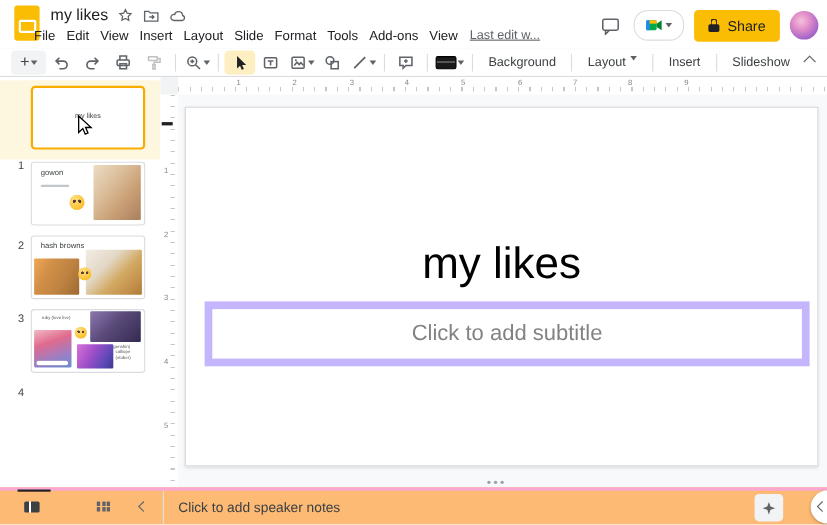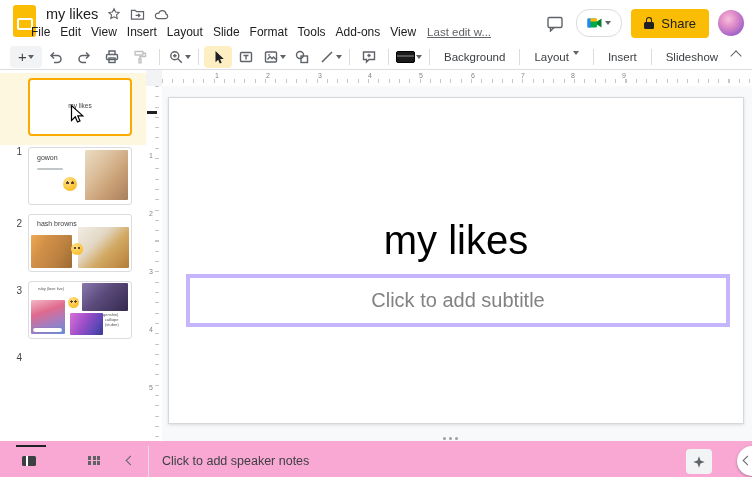--- a/index.html
+++ b/index.html
@@ -61,26 +61,26 @@
       background:repeating-linear-gradient(to right,#c4c7c5 0 1px,transparent 1px 10.3px);}
   .h-ruler .rnum{position:absolute;top:2px;font-size:7px;color:#80868b;}
   .v-ruler{position:absolute;left:146px;top:86px;width:16px;bottom:31px;background:#fff;}
   .v-ruler .ticks{position:absolute;top:0;bottom:0;right:3px;width:4px;
       background:repeating-linear-gradient(to bottom,#c4c7c5 0 1px,transparent 1px 10.3px);}
   .v-ruler .rnum{position:absolute;left:3px;font-size:7px;color:#80868b;}
   .ruler-marker{position:absolute;left:147px;top:111px;width:10px;height:3px;background:#202124;}
   .workspace{position:absolute;left:162px;top:86px;right:0;bottom:31px;background:#f8f9fa;}
   .canvas{position:absolute;left:6px;top:11px;width:574px;height:325px;background:#fff;border:1px solid #d6d9dc;box-shadow:0 1px 3px rgba(0,0,0,.12);}
   .slide-title{position:absolute;left:0;right:0;top:120px;text-align:center;font-size:40px;color:#000;}
-  .subtitle-box{position:absolute;left:17px;top:176px;width:536px;height:45px;border:4px solid #c4b5fd;display:flex;align-items:center;justify-content:center;}
+  .subtitle-box{position:absolute;left:17px;top:176px;width:536px;height:45px;border:7px solid #c4b5fd;display:flex;align-items:center;justify-content:center;}
   .subtitle-box span{font-size:20px;color:#828282;}
   .drag-dots{position:absolute;left:281px;bottom:6px;display:flex;gap:3px;}
   .drag-dots i{width:3px;height:3px;border-radius:50%;background:#9aa0a6;display:block;}
   
-  .bottombar{position:absolute;left:0;right:0;bottom:0;height:31px;background:#f9a8d4;border-top:5px solid #f9a8d4;}
+  .bottombar{position:absolute;left:0;right:0;bottom:0;height:31px;background:#fdba74;border-top:3px solid #f9a8d4;}
   .active-ind{position:absolute;left:16px;top:-1px;width:30px;height:2px;background:#202124;}
   .film-icon{position:absolute;left:22px;top:10px;width:14px;height:10px;border-radius:1.5px;
       background:linear-gradient(90deg,#3c4043 0 4.5px,#fff 4.5px 6px,#3c4043 6px 100%);}
   .grid-icon{position:absolute;left:88px;top:10px;width:13px;height:10px;display:grid;grid-template-columns:repeat(3,3px);grid-template-rows:repeat(2,3.5px);gap:1.5px;}
   .grid-icon i{background:#5f6368;display:block;}
   .chev-left{position:absolute;left:127px;top:11px;width:6px;height:6px;border-left:1.6px solid #5f6368;border-bottom:1.6px solid #5f6368;transform:rotate(45deg);}
   .bb-divider{position:absolute;left:148px;top:0;bottom:0;width:1px;background:#e0e0e0;}
   .notes-ph{position:absolute;left:162px;top:8px;font-size:12.5px;color:#3c4043;}
   .explore-btn{position:absolute;left:686px;top:449px;width:26px;height:25px;background:#f1f3f4;border-radius:4px;display:flex;align-items:center;justify-content:center;}
   .float-circle{position:absolute;left:737px;top:446px;width:30px;height:30px;border-radius:50%;background:#fff;box-shadow:0 1px 3px rgba(0,0,0,.3);}

